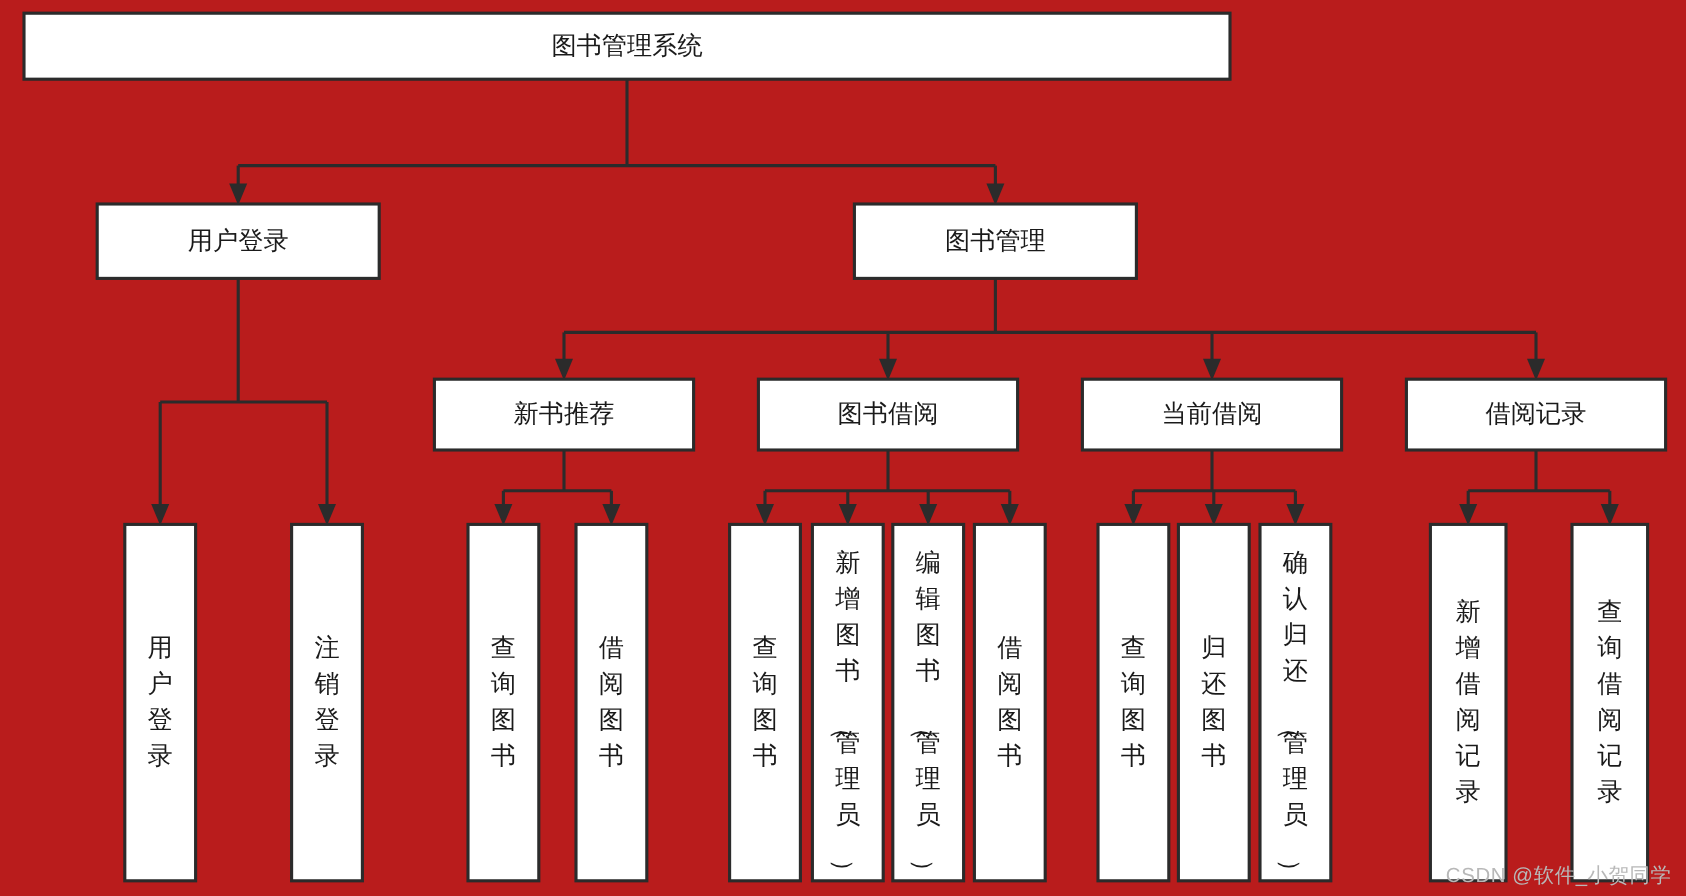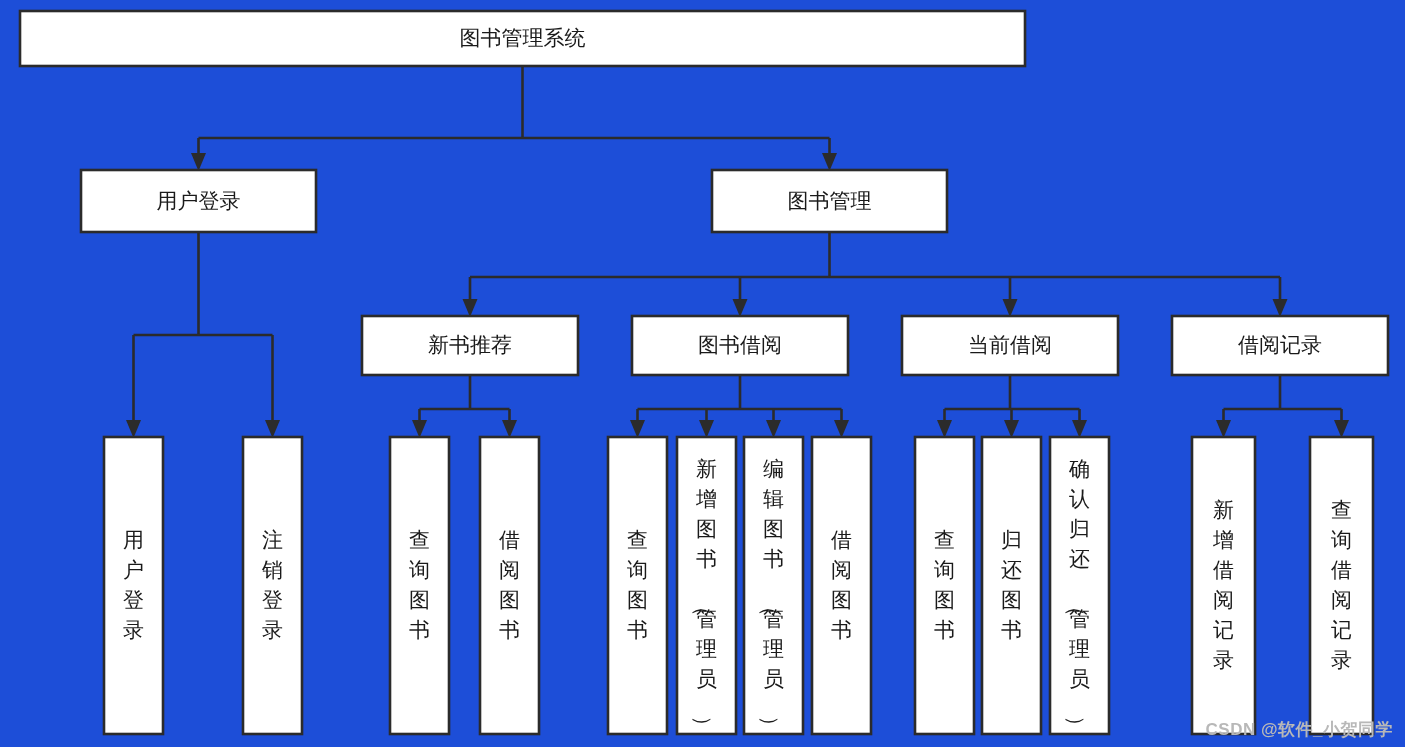--- a/index.html
+++ b/index.html
@@ -12,21 +12,21 @@
     width: 1405px;
     height: 747px;
     font-family: "Liberation Sans", "DejaVu Sans", sans-serif;
     overflow: hidden;
     position: relative;
   }
   #diagram-root {
     position: relative;
     width: 1405px;
     height: 747px;
-    background: #1d4ed8;
+    background: #b91c1c;
   }
   svg.diagram-canvas {
     position: absolute;
     left: 0;
     top: 0;
     width: 1405px;
     height: 747px;
     display: block;
   }
   .node-box {
@@ -59,21 +59,20 @@
   .watermark {
     position: absolute;
     right: 12px;
     bottom: 6px;
     font-family: "Liberation Sans", "DejaVu Sans", sans-serif;
     font-size: 17px;
     color: #b8b8b8;
     letter-spacing: 0.5px;
     white-space: nowrap;
     user-select: none;
-    font-weight: bold;
   }
 </style>
 </head>
 <body>
 
 <div id="diagram-root">
   <svg class="diagram-canvas" viewBox="0 0 1405 747" preserveAspectRatio="none" xmlns="http://www.w3.org/2000/svg">
     <g id="connector-layer">
         <g>
           <path d="M 522.5 66 L 522.5 138" class="connector"></path>

